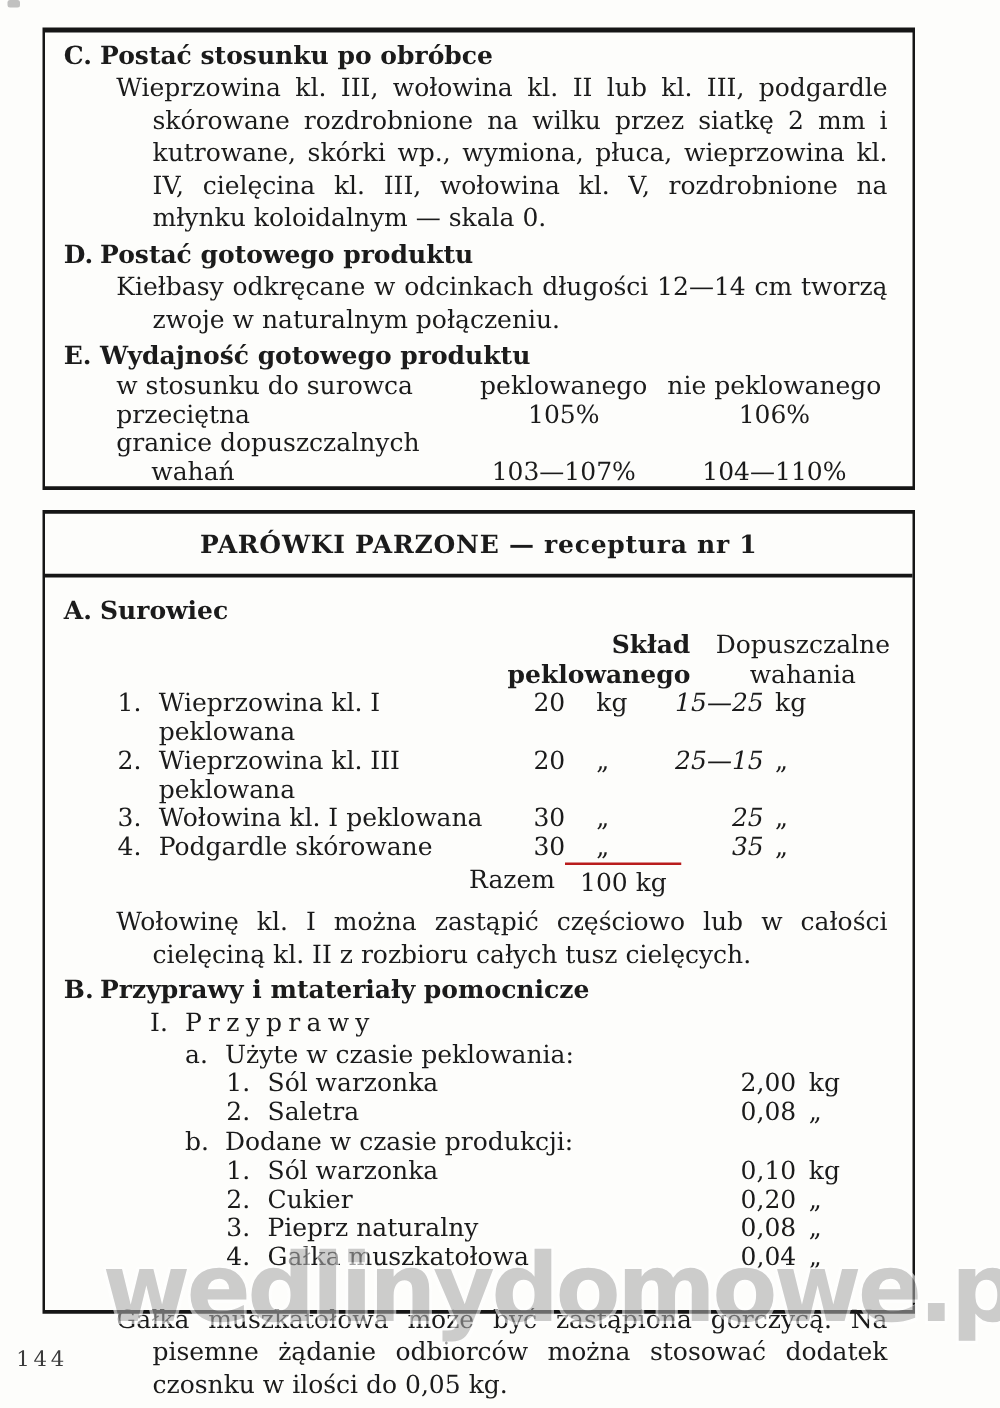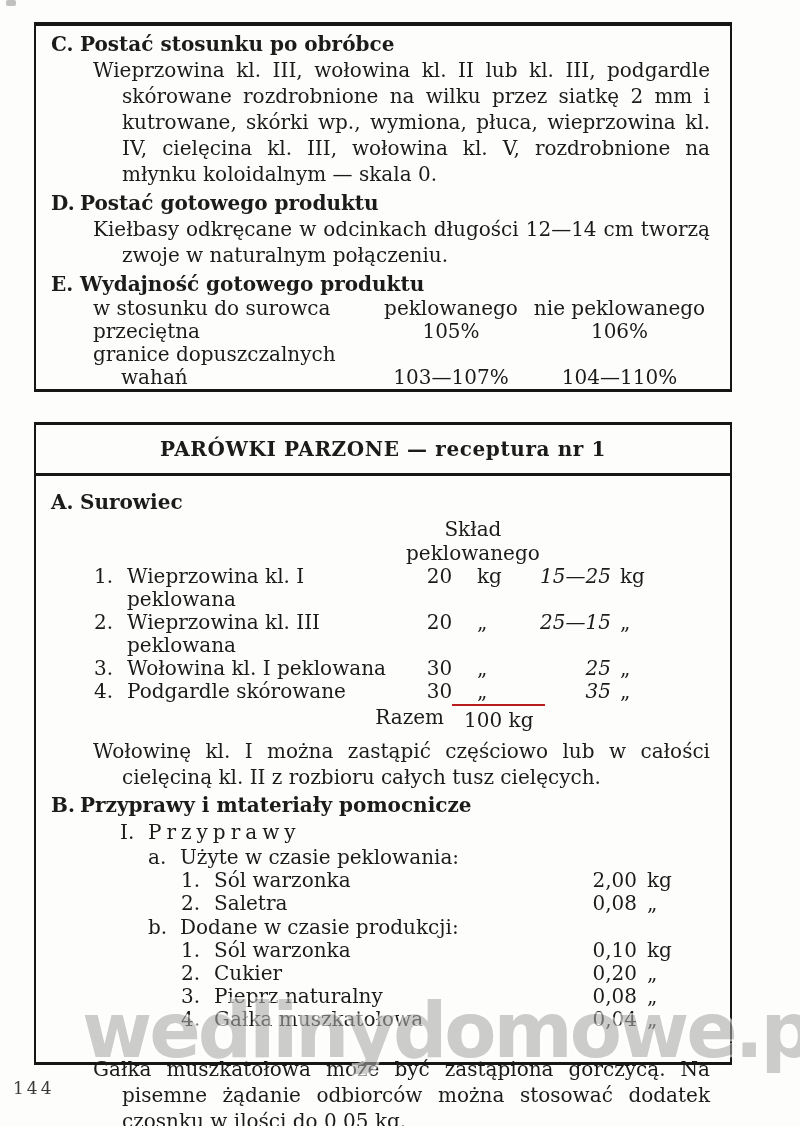--- a/index.html
+++ b/index.html
@@ -22,21 +22,21 @@
     position: absolute; left: 34px; width: 698px;
     border: 2px solid #161616;
     background: transparent;
   }
   .box1 {
     top: 22px; height: 370px;
     border-top-width: 4px; border-bottom-width: 3px;
     padding-top: 5px;
   }
   .box2 {
-    top: 422px; height: 643px;
+    top: 408px; height: 643px;
     border-top-width: 3px; border-bottom-width: 3px;
   }
 
   
   .sec-head { display: flex; font-weight: bold; padding-left: 15px; line-height: 26px; }
   .sec-head .letter { flex: 0 0 29px; }
   .mt { margin-top: 3px; }
 
   
   .hang {
@@ -57,21 +57,21 @@
   .b2-title {
     text-align: center; font-weight: bold;
     font-size: 20px; letter-spacing: .6px;
     padding: 11px 0 10px; line-height: 27px; margin: 0;
   }
   .b2-rule { border: 0; border-top: 3px solid #161616; margin: 0; }
 
   
   .ing-head { display: flex; line-height: 24px; margin-top: 2px; }
   .ing-head .sp { flex: 0 0 370px; }
-  .ing-h1 { flex: 0 0 120px; text-align: center; }
+  .ing-h1 { flex: 0 0 120px; text-align: right; font-weight: bold; }
   .ing-h2 { flex: 0 0 180px; text-align: center; }
 
   .ing-row { display: flex; margin-left: 58px; line-height: 23px; }
   .ing-no   { flex: 0 0 33px; }
   .ing-name { flex: 0 0 285px; }
   .ing-qty  { flex: 0 0 55px; text-align: center; }
   .ing-unit { flex: 0 0 44px; padding-left: 10px; }
   .ing-range{ flex: 0 0 100px; text-align: right; font-style: italic; }
   .ing-runit{ flex: 0 0 30px; padding-left: 9px; }
 
@@ -173,20 +173,24 @@
       <span class="letter">A.</span>
       <span>Surowiec</span>
     </div>
 
     <div class="ing-head">
       <span class="sp"></span>
       <span class="ing-h1">
         <div>Skład</div>
         <div>peklowanego</div>
       </span>
+      <span class="ing-h2">
+        <div>Dopuszczalne</div>
+        <div>wahania</div>
+      </span>
     </div>
 
     <div>
       <div class="ing-row">
         <span class="ing-no">1.</span>
         <span class="ing-name">Wieprzowina kl. I peklowana</span>
         <span class="ing-qty">20</span>
         <span class="ing-unit">kg</span>
         <span class="ing-range">15—25</span>
         <span class="ing-runit">kg</span>

